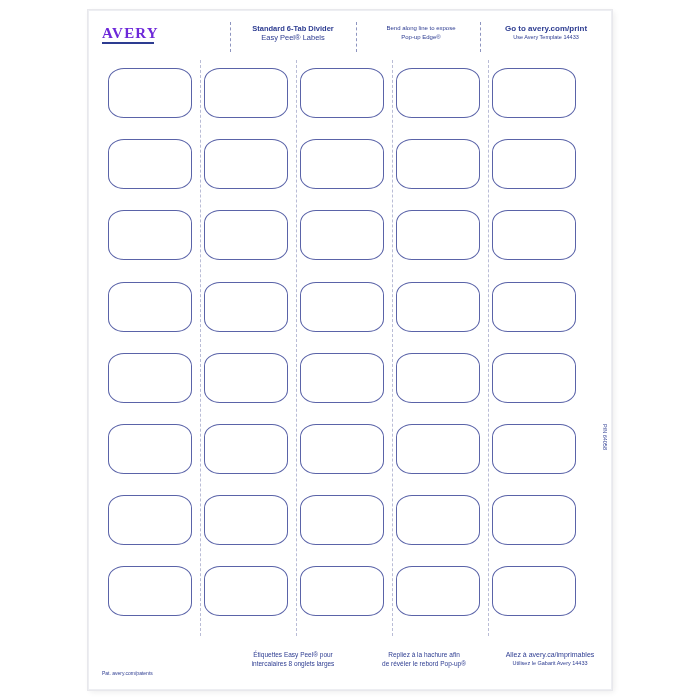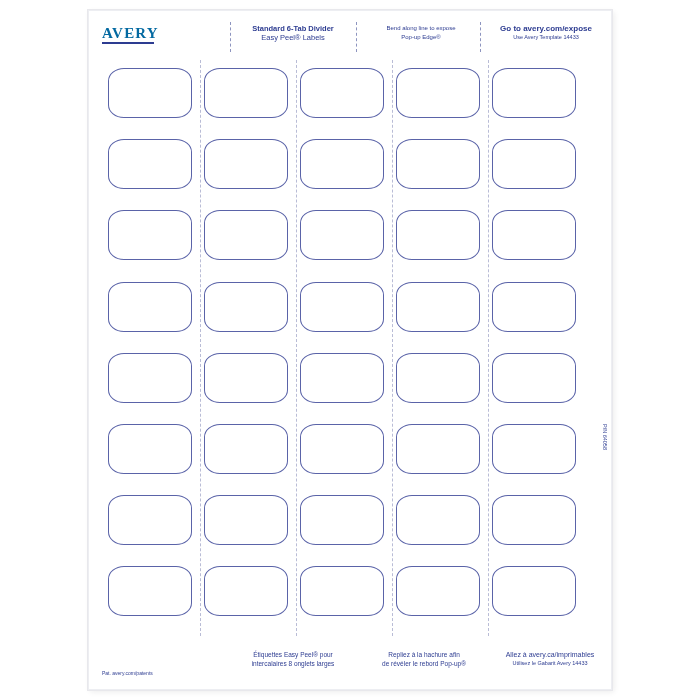--- a/index.html
+++ b/index.html
@@ -50,21 +50,21 @@
     left: 14px;
     top: 4px;
     width: 86px;
     text-align: left;
     color: #2b3a8f;
   }
   .logo-word {
     font-size: 15px;
     font-weight: bold;
     letter-spacing: 1.2px;
-    color: #0369a1;
+    color: #6d28d9;
     line-height: 14px;
     font-family: "Liberation Serif", serif;
   }
   .logo-bar {
     width: 52px;
     height: 2px;
     background: #2d3c91;
     margin-top: 2px;
   }
 
@@ -195,21 +195,21 @@
         <div class="l1">Standard 6-Tab Divider</div>
         <div class="l2">Easy Peel® Labels</div>
       </div>
 
       <div class="hdr-block hdr-small hdr-2">
         <div class="l1">Bend along line to expose</div>
         <div class="l2">Pop-up Edge®</div>
       </div>
 
       <div class="hdr-block hdr-link hdr-3">
-        <div class="l1">Go to avery.com/expose</div>
+        <div class="l1">Go to avery.com/print</div>
         <div class="l2">Use Avery Template 14433</div>
       </div>
     </div>
 
     <div class="perf" style="left:112px;"></div>
     <div class="perf" style="left:208px;"></div>
     <div class="perf" style="left:304px;"></div>
     <div class="perf" style="left:400px;"></div>
 
     <div class="grid">

